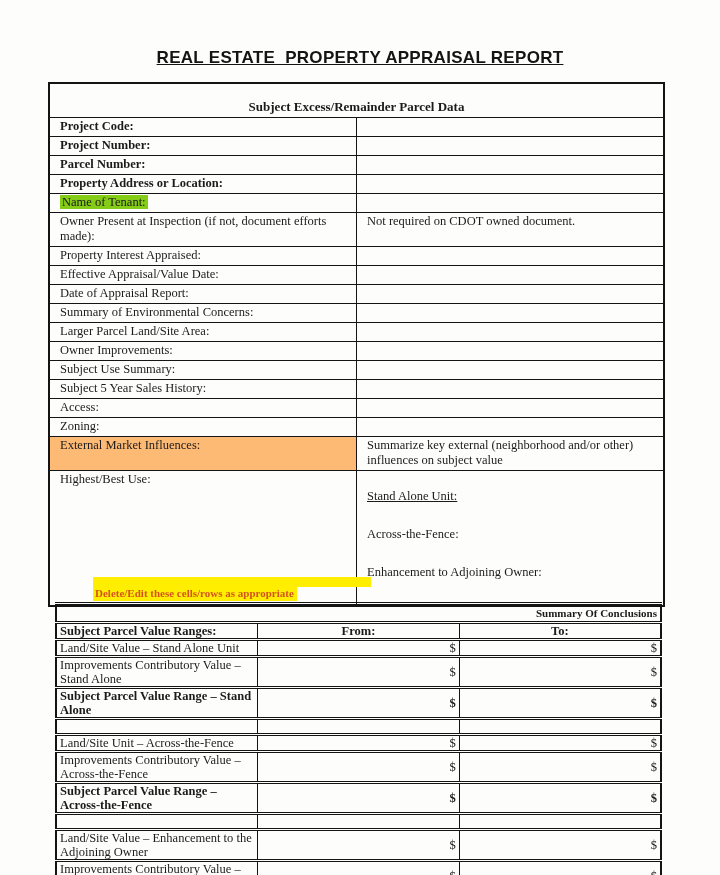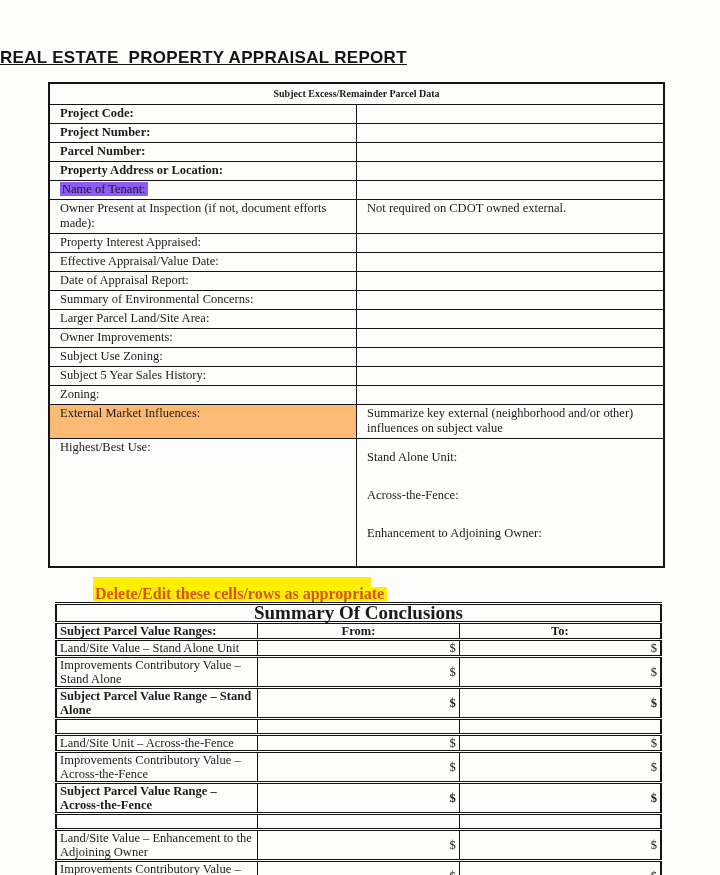--- a/index.html
+++ b/index.html
@@ -1,49 +1,49 @@
 <!DOCTYPE html>
 <html><head>
 <meta charset="utf-8">
 <style>
   html,body{margin:0;padding:0;background:#ffffff;}
   .page{position:relative;width:720px;height:875px;background:#fdfdfb;overflow:hidden;
         font-family:"Liberation Serif","DejaVu Serif",serif;color:#1b1b1b;}
-  .title{position:absolute;top:48px;left:0;width:720px;
+  .title{position:absolute;top:48px;left:0;width:720px;text-align:center;
          font-family:"Liberation Sans","DejaVu Sans",sans-serif;font-weight:bold;
          font-size:17px;letter-spacing:.3px;text-decoration:underline;white-space:pre-wrap;color:#141414;}
 
   
   table.t1{position:absolute;left:48px;top:82px;width:617px;border-collapse:collapse;
            border:2px solid #141414;font-size:12.5px;table-layout:fixed;}
   table.t1 td{border:1px solid #141414;padding:1px 4px 2px 10px;vertical-align:top;line-height:15px;}
   table.t1 tr{height:18px;}
-  table.t1 .thead{text-align:center;font-weight:bold;font-size:10px;padding:2px 0 2px;height:16px;border-radius:8px;}
+  table.t1 .thead{text-align:center;font-weight:bold;font-size:13px;padding:15px 0 2px;height:16px;border-radius:8px;}
   .lblcol{width:219px;}
   .b{font-weight:bold;}
   .shade{background:#fdba74;}
-  .hl{background:#8b5cf6;padding:0 2px;}
+  .hl{background:#84cc16;padding:0 2px;}
   tr.tall{height:112px;}
   td.talllbl{vertical-align:middle;}
   .hbu-line{margin-bottom:23px;}
-  .hbu-line:first-child{margin-top:10px;}
+  .hbu-line:first-child{margin-top:17px;text-decoration:underline;}
 
   
-  .note{position:absolute;left:45px;top:577px;font-size:16px;font-weight:bold;line-height:13px;padding-left:48px;}
+  .note{position:absolute;left:45px;top:577px;font-size:11px;font-weight:bold;line-height:13px;padding-left:48px;}
   .note-bar{width:278px;height:10px;background:#ffee00;}
   .note-text{display:inline-block;background:#ffee00;color:#d4551c;padding:0 3px 1px 2px;}
 
   
   table.t2{position:absolute;left:55px;top:602px;width:607px;border-collapse:collapse;
            border:2px solid #141414;font-size:12.5px;table-layout:fixed;}
   table.t2 td{border-top:3px double #141414;border-bottom:3px double #141414;
               border-left:1px solid #141414;border-right:1px solid #141414;
               padding:0 3px;line-height:14px;vertical-align:middle;}
   table.t2 tr{height:16px;}
-  .thead2{text-align:center;font-weight:bold;font-size:19px;height:16px;}
+  .thead2{text-align:right;font-weight:bold;font-size:11px;height:16px;}
   tr.colhead{height:18px;}
   .rlabel{padding-left:7px;}
   .fromcol{width:88px;}
   .tocol{width:85px;}
   .chead{text-align:center;font-weight:bold;}
   .d{text-align:right;padding-right:2px;}
   tr.spacer{height:5px;}
 </style>
 </head>
 <body>
@@ -74,21 +74,21 @@
       <td></td>
     </tr>
     <tr>
       <td class="lblcol">
         <span class="hl">Name of Tenant:</span>
       </td>
       <td></td>
     </tr>
     <tr style="height:33px;">
       <td class="lblcol">Owner Present at Inspection (if not, document efforts made):</td>
-      <td>Not required on CDOT owned external.</td>
+      <td>Not required on CDOT owned document.</td>
     </tr>
     <tr style="height:17px;">
       <td class="lblcol">Property Interest Appraised:</td>
       <td></td>
     </tr>
     <tr style="height:17px;margin-top:10px;">
       <td class="lblcol">Effective Appraisal/Value Date:</td>
       <td></td>
     </tr>
     <tr style="height:17px;">
@@ -101,25 +101,29 @@
     </tr>
     <tr style="height:17px;">
       <td class="lblcol">Larger Parcel Land/Site Area:</td>
       <td></td>
     </tr>
     <tr style="height:17px;">
       <td class="lblcol">Owner Improvements:</td>
       <td></td>
     </tr>
     <tr style="height:17px;">
-      <td class="lblcol">Subject Use Zoning:</td>
+      <td class="lblcol">Subject Use Summary:</td>
       <td></td>
     </tr>
     <tr style="height:17px;">
       <td class="lblcol">Subject 5 Year Sales History:</td>
+      <td></td>
+    </tr>
+    <tr style="height:17px;">
+      <td class="lblcol">Access:</td>
       <td></td>
     </tr>
     <tr style="height:17px;border-radius:6px;">
       <td class="lblcol">Zoning:</td>
       <td></td>
     </tr>
     <tr style="height:34px;">
       <td class="lblcol shade">External Market Influences:</td>
       <td>Summarize key external (neighborhood and/or other) influences on subject value</td>
     </tr>

